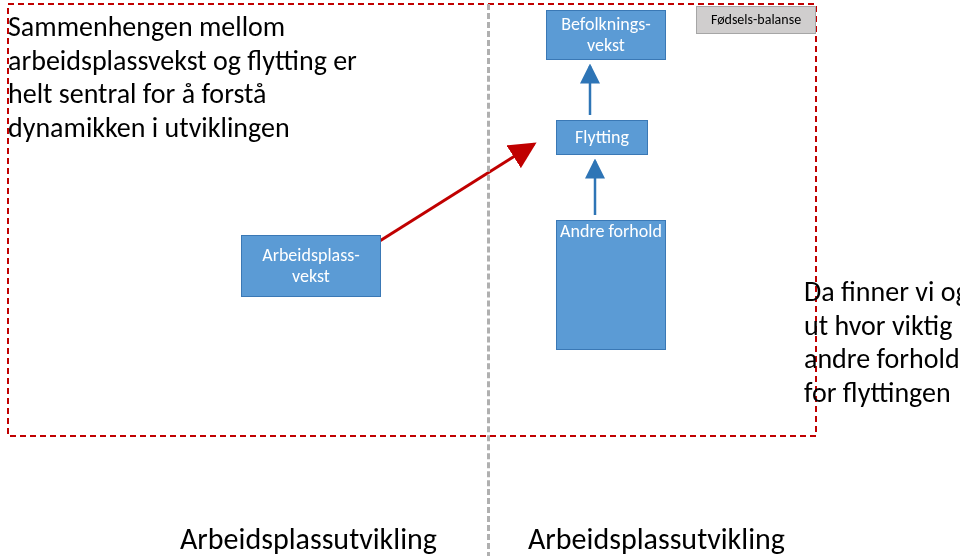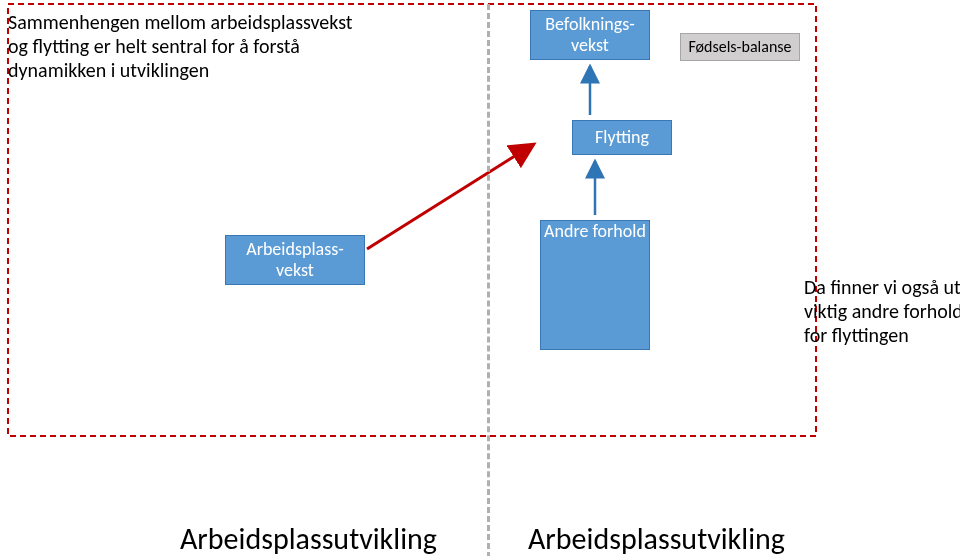--- a/index.html
+++ b/index.html
@@ -5,21 +5,21 @@
     * { margin: 0; padding: 0; box-sizing: border-box; }
     body {
       width: 960px;
       height: 556px;
       font-family: Calibri, Arial, sans-serif;
       background: #fff;
       position: relative;
     }
     .text-block {
       position: absolute;
-      font-size: 20px;
+      font-size: 28px;
       color: #000;
       line-height: 1.2;
     }
     .title-left {
       left: 8px;
       top: 10px;
       width: 350px;
     }
     .title-right {
       left: 804px;
@@ -27,40 +27,41 @@
       width: 200px;
     }
     .box {
       position: absolute;
       display: flex;
       align-items: center;
       justify-content: center;
       text-align: center;
       font-size: 18px;
       line-height: 1.15;
+      margin-left: 16px;
     }
     .blue-box {
       background: #5b9bd5;
       border: 1px solid #3a78b5;
       color: #fff;
     }
     .grey-box {
       background: #d0cece;
       border: 1px solid #a6a6a6;
       color: #000;
     }
     .tall-box {
       background: #5b9bd5;
       border: 1px solid #3a78b5;
       color: #fff;
     }
     #box-befolk { left: 530px; top: 10px; width: 120px; height: 50px; }
-    #box-fodsels { left: 680px; top: 33px; width: 120px; height: 28px; font-size: 16px; }
-    #box-flytting { left: 572px; top: 120px; width: 100px; height: 35px; }
-    #box-arbeidsplass { left: 225px; top: 235px; width: 140px; height: 50px; }
+    #box-fodsels { left: 680px; top: 6px; width: 120px; height: 28px; font-size: 14px; }
+    #box-flytting { left: 540px; top: 120px; width: 92px; height: 35px; }
+    #box-arbeidsplass { left: 225px; top: 235px; width: 140px; height: 62px; }
     #box-andre { left: 540px; top: 220px; width: 110px; height: 130px; align-items: flex-start; }
     .separator {
       position: absolute;
       left: 487px;
       top: 4px;
       width: 0;
       height: 554px;
       border-left: 3px dashed #b0b0b0;
     }
     .label-bottom {

